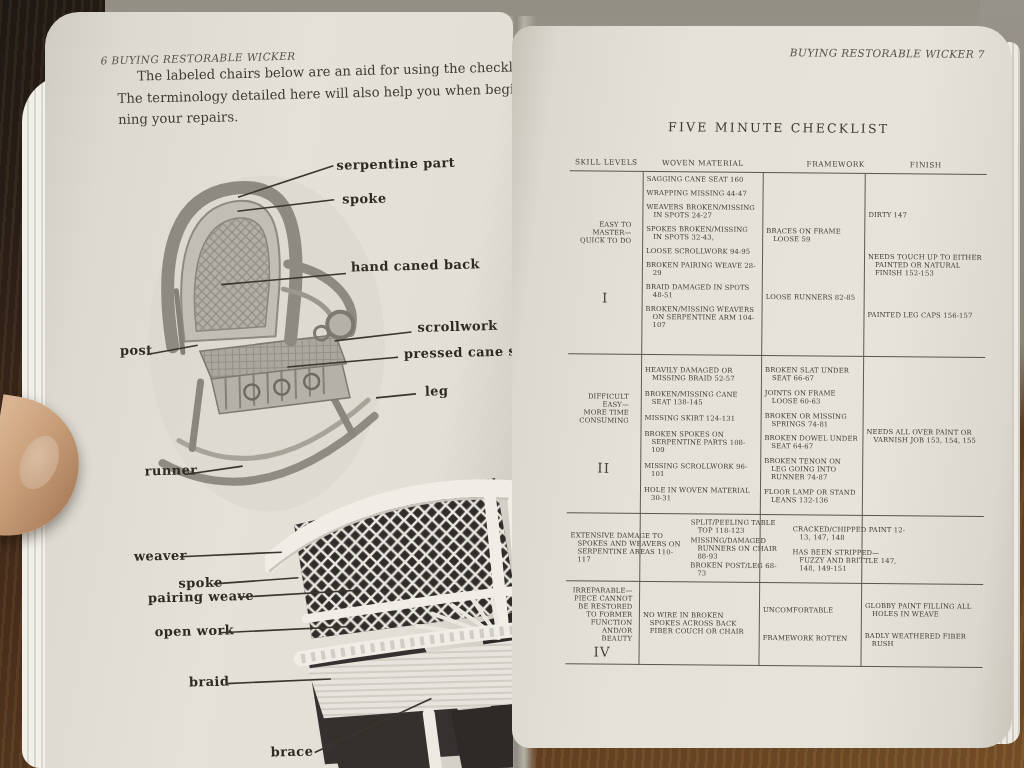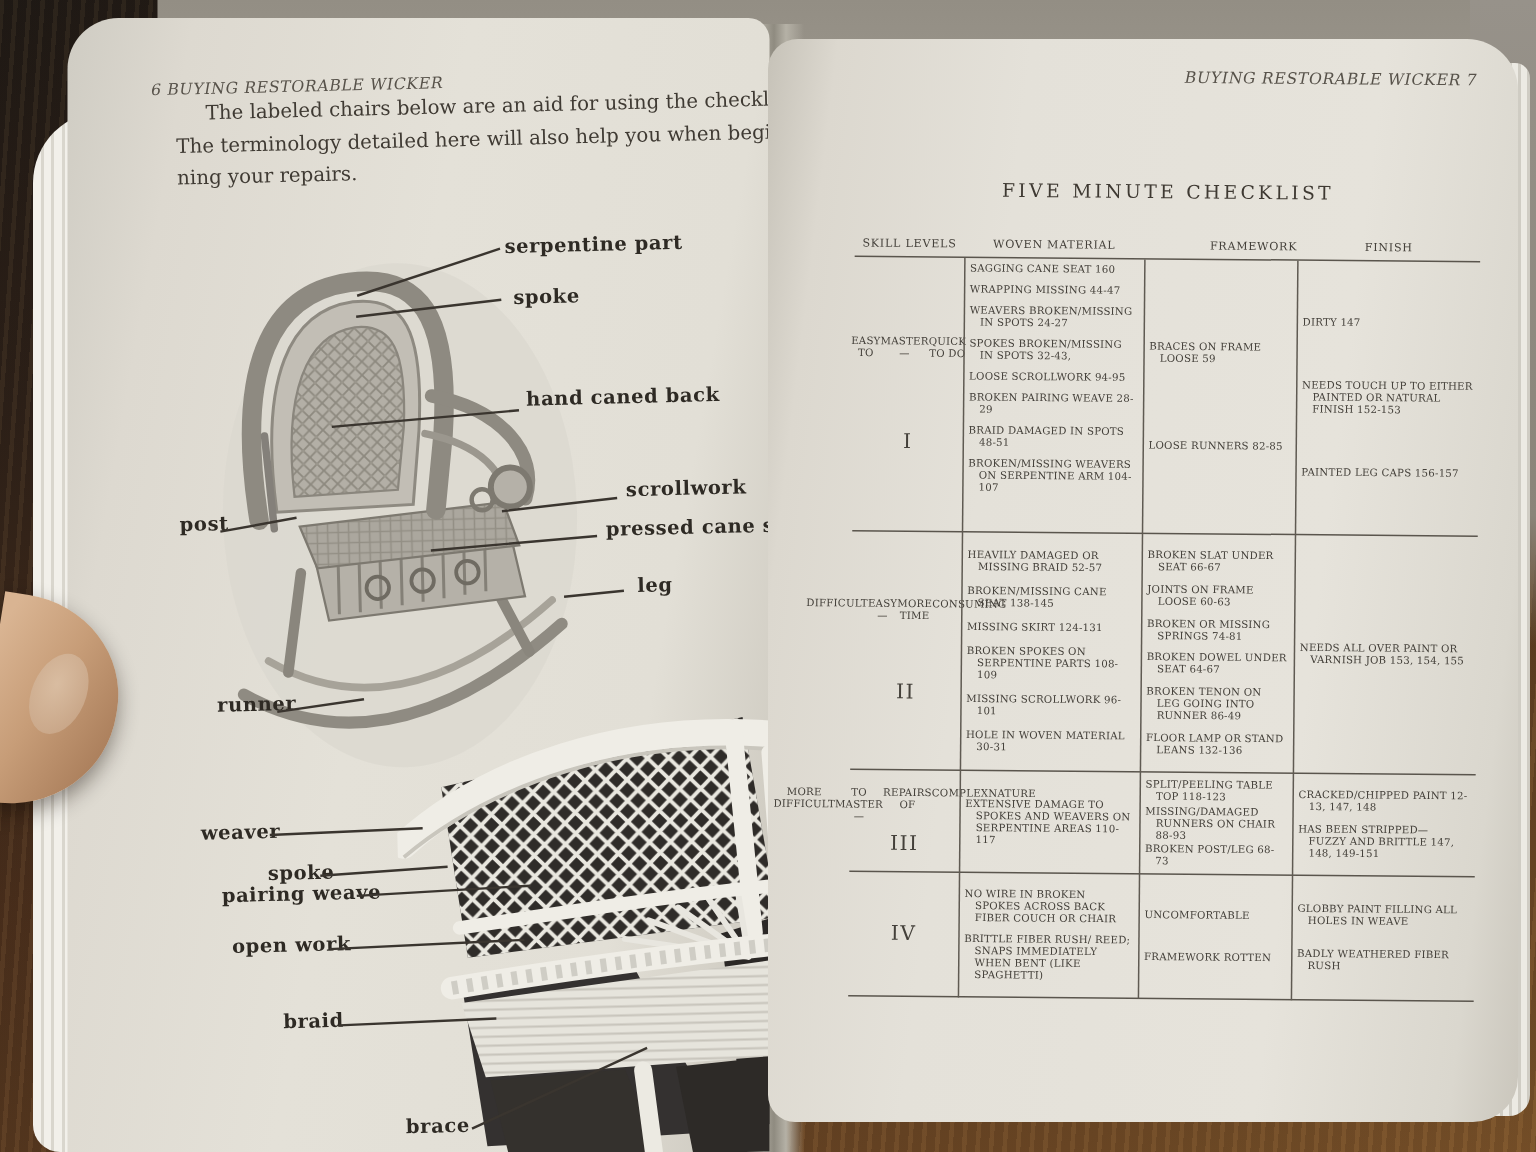--- a/index.html
+++ b/index.html
@@ -59,21 +59,21 @@
   .trow{display:flex;border-bottom:1.2px solid #5a554d;box-sizing:border-box;}
   .row1{height:183px;}.row2{height:159px;}.row3{height:68px;}.row4{height:83px;}
   .cell{box-sizing:border-box;padding:3px 4px;display:flex;flex-direction:column;justify-content:space-evenly;
         font-size:6.8px;line-height:8px;letter-spacing:.15px;}
   .c-skill{width:73px;text-align:center;align-items:center;}
   .c-woven{width:120px;}
   .c-frame{width:102px;}
   .c-finish{width:122px;}
   .cell-item{padding-left:7px;text-indent:-7px;}
   .skill-line{padding:0;}
-  .skill-lines{display:flex;flex-direction:row;}
+  .skill-lines{display:flex;flex-direction:column;text-align:right;}
   .numeral{font-size:13.5px;line-height:14px;letter-spacing:1px;}
   .top-align{justify-content:flex-start;gap:6px;}
 
   
   .thumb{position:absolute;left:-8px;top:400px;width:86px;height:140px;z-index:40;
          transform:rotate(9deg);
          border-radius:0 70px 72px 0 / 0 66px 70px 0;
          background:linear-gradient(115deg,#d9b492 8%,#c79d78 45%,#ab7f5c 85%);
          box-shadow:0 6px 14px rgba(20,10,5,.45);}
   .thumb-nail{position:absolute;left:28px;top:34px;width:36px;height:56px;border-radius:50%;
@@ -258,60 +258,58 @@
                 <div class="cell-item">MISSING SKIRT 124-131</div>
                 <div class="cell-item">BROKEN SPOKES ON SERPENTINE PARTS 108-109</div>
                 <div class="cell-item">MISSING SCROLLWORK 96-101</div>
                 <div class="cell-item">HOLE IN WOVEN MATERIAL 30-31</div>
               </div>
             <div class="cell c-frame">
                 <div class="cell-item">BROKEN SLAT UNDER SEAT 66-67</div>
                 <div class="cell-item">JOINTS ON FRAME LOOSE 60-63</div>
                 <div class="cell-item">BROKEN OR MISSING SPRINGS 74-81</div>
                 <div class="cell-item">BROKEN DOWEL UNDER SEAT 64-67</div>
-                <div class="cell-item">BROKEN TENON ON LEG GOING INTO RUNNER 86-49</div>
+                <div class="cell-item">BROKEN TENON ON LEG GOING INTO RUNNER 74-87</div>
                 <div class="cell-item">FLOOR LAMP OR STAND LEANS 132-136</div>
               </div>
             <div class="cell c-finish">
                 <div class="cell-item">NEEDS ALL OVER PAINT OR VARNISH JOB 153, 154, 155</div>
               </div>
           </div>
 
           <div class="trow row3">
-            <div class="cell c-skill">
-              <div class="skill-lines">
-                  <div class="skill-line">MORE DIFFICULT</div>
-                  <div class="skill-line">TO MASTER—</div>
-                  <div class="skill-line">REPAIRS OF</div>
-                  <div class="skill-line">COMPLEX</div>
-                  <div class="skill-line">NATURE</div>
-                </div>
-              <div class="numeral">III</div>
-            </div>
             <div class="cell c-woven">
                 <div class="cell-item">EXTENSIVE DAMAGE TO SPOKES AND WEAVERS ON SERPENTINE AREAS 110-117</div>
               </div>
             <div class="cell c-frame">
                 <div class="cell-item">SPLIT/PEELING TABLE TOP 118-123</div>
                 <div class="cell-item">MISSING/DAMAGED RUNNERS ON CHAIR 88-93</div>
                 <div class="cell-item">BROKEN POST/LEG 68-73</div>
               </div>
             <div class="cell c-finish">
                 <div class="cell-item">CRACKED/CHIPPED PAINT 12-13, 147, 148</div>
                 <div class="cell-item">HAS BEEN STRIPPED— FUZZY AND BRITTLE 147, 148, 149-151</div>
               </div>
           </div>
 
           <div class="trow row4">
             <div class="cell c-skill">
+              <div class="skill-lines">
+                  <div class="skill-line">IRREPARABLE—</div>
+                  <div class="skill-line">PIECE CANNOT</div>
+                  <div class="skill-line">BE RESTORED</div>
+                  <div class="skill-line">TO FORMER</div>
+                  <div class="skill-line">FUNCTION</div>
+                  <div class="skill-line">AND/OR</div>
+                  <div class="skill-line">BEAUTY</div>
+                </div>
               <div class="numeral">IV</div>
             </div>
             <div class="cell c-woven">
                 <div class="cell-item">NO WIRE IN BROKEN SPOKES ACROSS BACK FIBER COUCH OR CHAIR</div>
-                <div class="cell-item">BRITTLE FIBER RUSH/ REED; SNAPS IMMEDIATELY WHEN BENT (LIKE SPAGHETTI)</div>
               </div>
             <div class="cell c-frame">
                 <div class="cell-item">UNCOMFORTABLE</div>
                 <div class="cell-item">FRAMEWORK ROTTEN</div>
               </div>
             <div class="cell c-finish">
                 <div class="cell-item">GLOBBY PAINT FILLING ALL HOLES IN WEAVE</div>
                 <div class="cell-item">BADLY WEATHERED FIBER RUSH</div>
               </div>
           </div>

